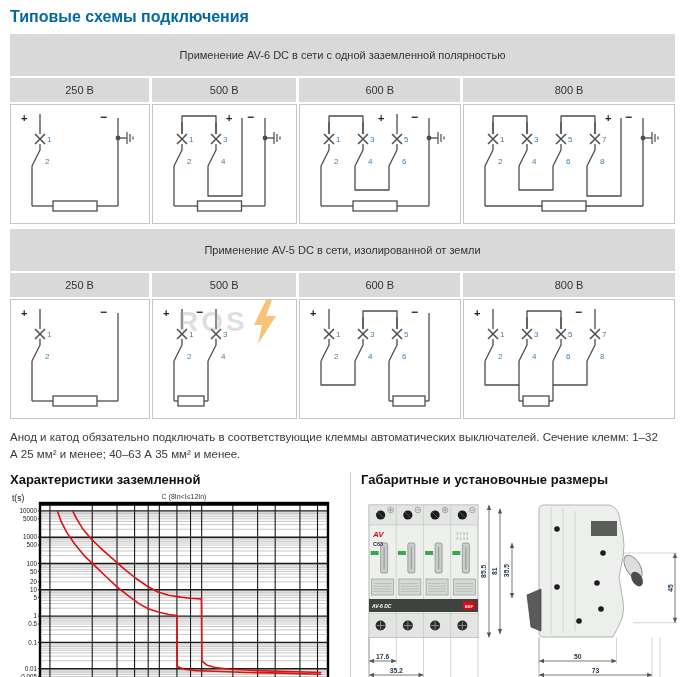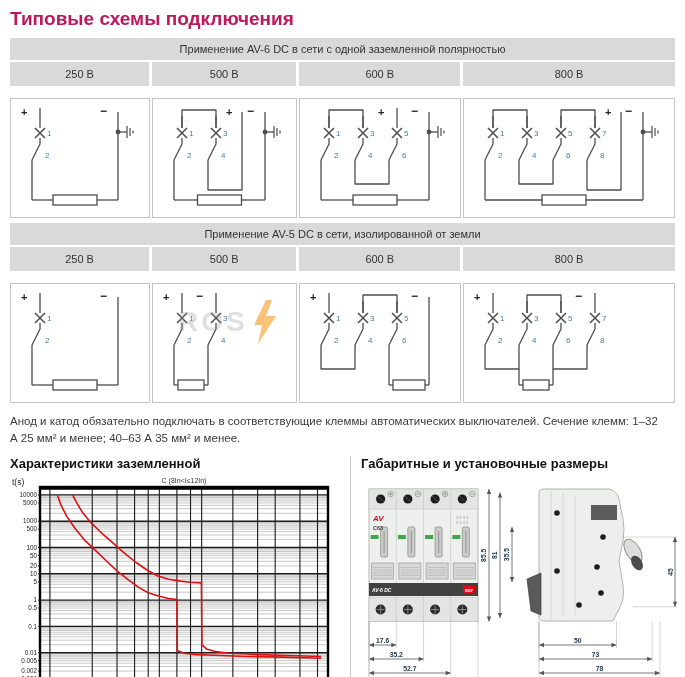--- a/index.html
+++ b/index.html
@@ -1,23 +1,23 @@
 <!DOCTYPE html>
 <html><head>
 <meta charset="utf-8">
 <style>
   html,body{margin:0;padding:0;background:#fff;}
   body{width:685px;height:677px;position:relative;overflow:hidden;
        font-family:"Liberation Sans","DejaVu Sans",sans-serif;color:#222;}
   .wrap{padding:6px 10px 0 10px;position:relative;}
-  .page-title{font-size:19px;font-weight:bold;color:#be185d;margin:2px 0 8px 0;}
+  .page-title{font-size:16px;font-weight:bold;color:#0369a1;margin:2px 0 8px 0;}
   .tbl{margin-bottom:5px;}
   .band{background:#d9d9d9;color:#333;font-size:11px;text-align:center;
-        padding:5px 0;margin-bottom:2px;}
-  .cols{display:flex;gap:3px;margin-bottom:12px;}
+        padding:15px 0;margin-bottom:2px;}
+  .cols{display:flex;gap:3px;margin-bottom:2px;}
   .cols .cell{background:#d9d9d9;color:#333;font-size:11px;text-align:center;padding:6px 0;}
   .diags{display:flex;gap:2px;}
   .diags .cell{background:#fff;border:1px solid #c5c5c5;height:118px;
                display:flex;align-items:center;justify-content:center;overflow:hidden;}
   .c0{width:21.2%;} .c1{width:22%;} .c2{width:24.5%;} .c3{width:32.3%;}
   .note{font-size:11.5px;line-height:1.5;color:#3a3a3a;margin:10px 16px 4px 0;}
   .sections{display:flex;margin-top:8px;}
   .sec-left{width:334px;flex:0 0 334px;}
   .sec-right{flex:1;border-left:1px solid #ccc;padding-left:10px;margin-left:6px;}
   .sec-title{font-size:13px;font-weight:bold;color:#111;margin:0 0 4px 0;}

